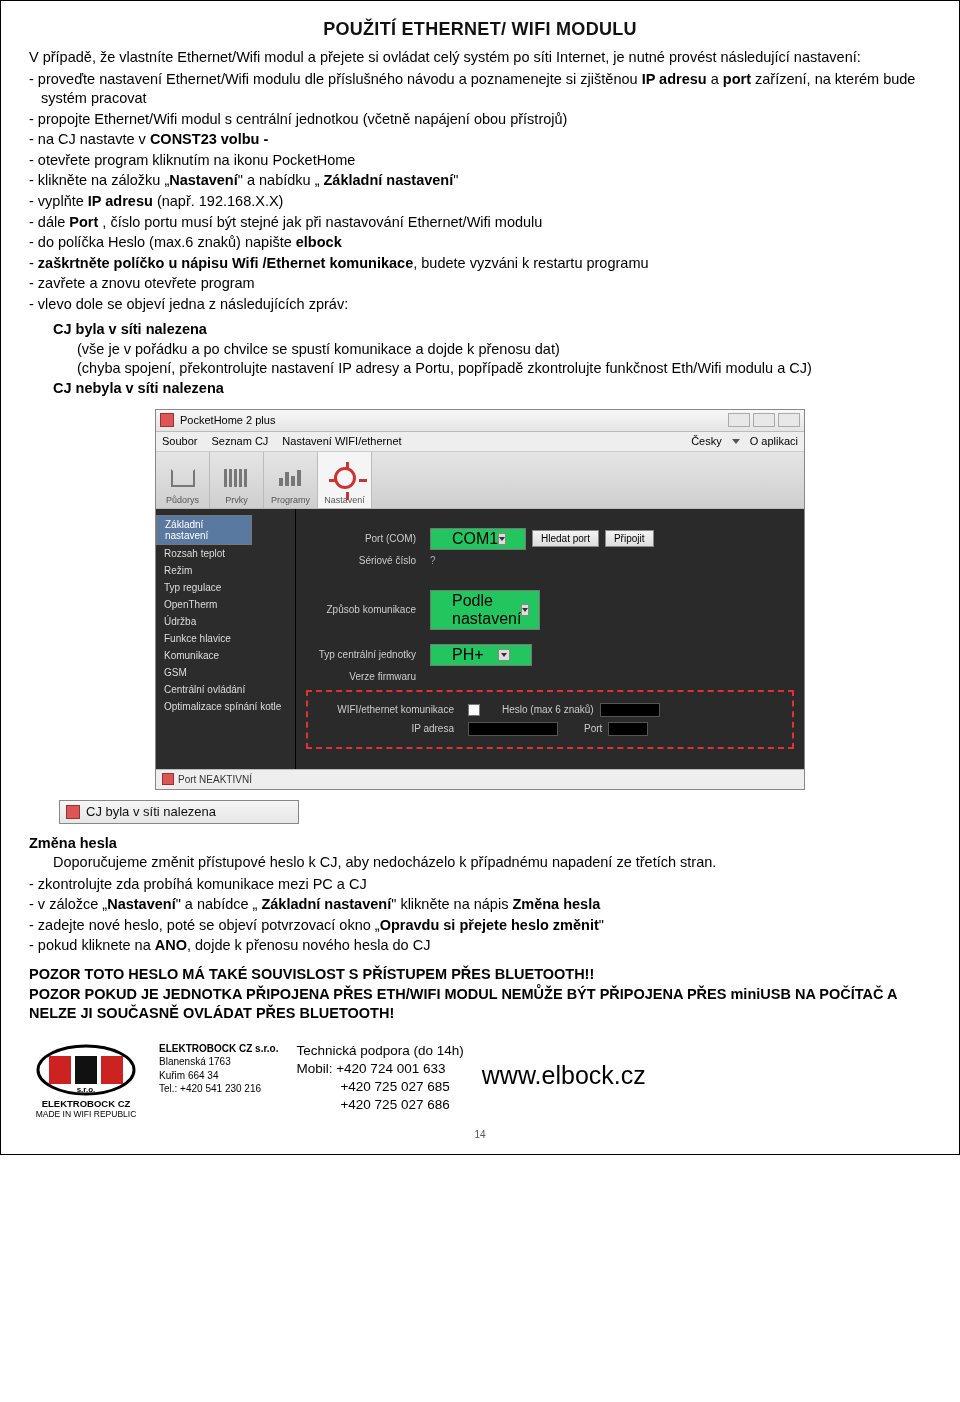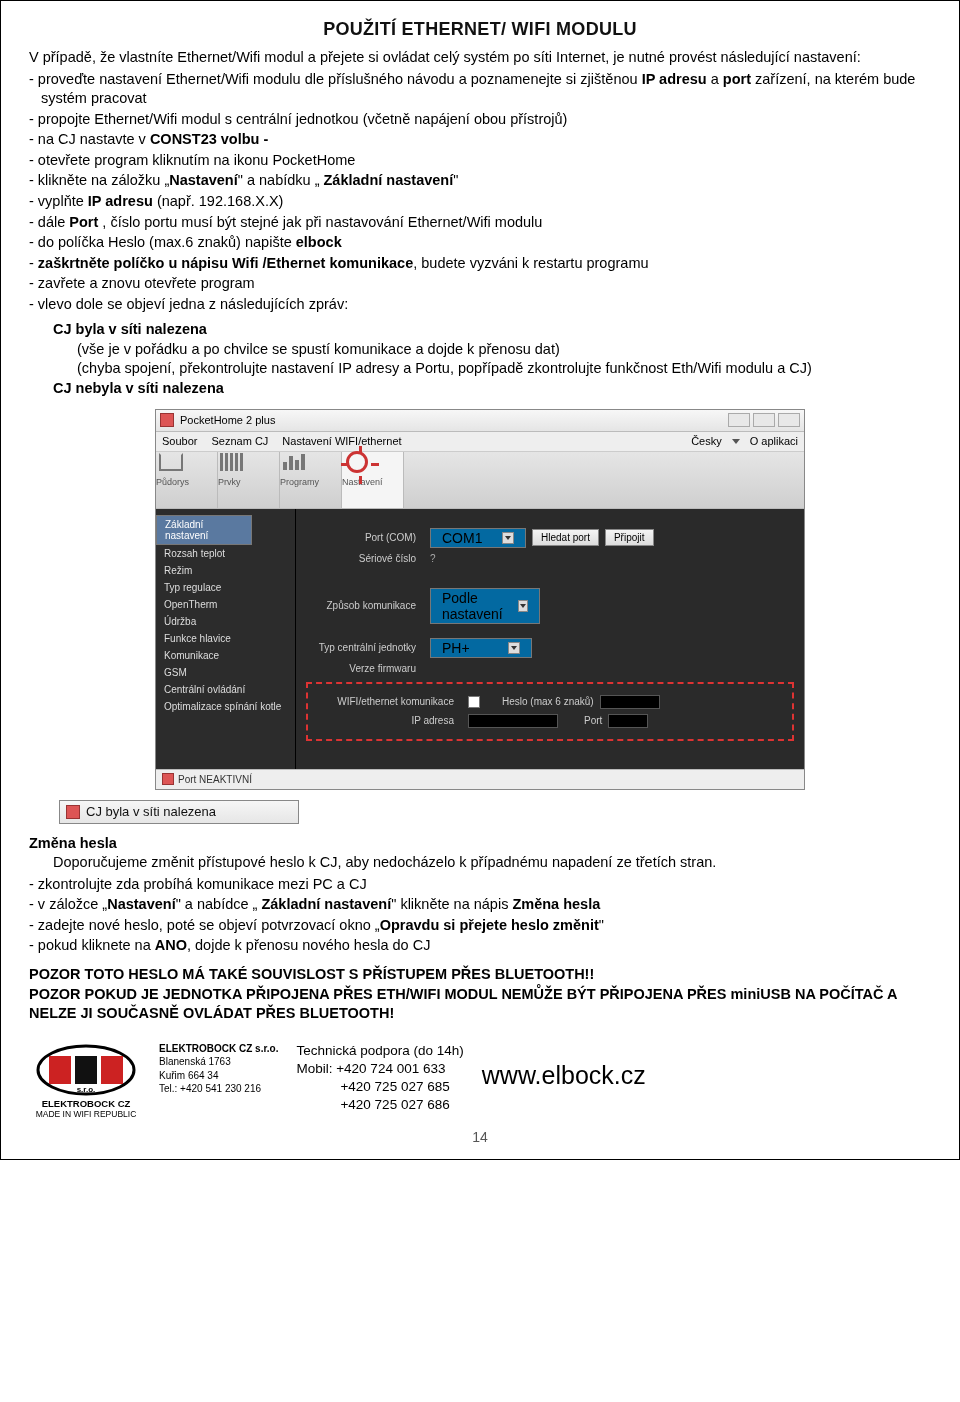--- a/index.html
+++ b/index.html
@@ -16,21 +16,21 @@
   
   .appwin { margin: 10px auto 10px auto; width: 650px; border: 1px solid #888; background: #f4f4f4; font-size: 11px; }
   .appwin .titlebar { display: flex; align-items: center; height: 22px; background: linear-gradient(#f7f7f7,#e5e5e5); border-bottom: 1px solid #bbb; padding: 0 4px; }
   .appwin .titlebar .tiny-icon { width: 14px; height: 14px; background: #d55; border: 1px solid #933; margin-right: 6px; }
   .appwin .winbtns { margin-left: auto; display: flex; gap: 3px; }
   .appwin .winbtns span { width: 22px; height: 14px; background: #e8e8e8; border: 1px solid #aaa; display: inline-block; }
   .appwin .menubar { display: flex; align-items: center; height: 20px; background: #eee; border-bottom: 1px solid #ccc; padding: 0 6px; gap: 14px; }
   .appwin .menubar .right { margin-left: auto; display: flex; gap: 10px; align-items: center; }
   .appwin .menubar .right .arrow { width: 0; height: 0; border-left: 4px solid transparent; border-right: 4px solid transparent; border-top: 5px solid #555; }
   .appwin .bigtabs { display: flex; background: linear-gradient(#e5e5e5,#cfcfcf); border-bottom: 1px solid #bbb; }
-  .appwin .bigtab { width: 62px; height: 56px; border-right: 1px solid #bbb; display: flex; flex-direction: column; justify-content: flex-end; padding-bottom: 21px; font-size: 9px; color: #555; }
+  .appwin .bigtab { width: 54px; height: 56px; border-right: 1px solid #bbb; display: flex; flex-direction: column; align-items: center; justify-content: flex-end; padding-bottom: 3px; font-size: 9px; color: #555; }
   .appwin .bigtab.active { background: #f5f5f5; }
   .appwin .bigtab .icon { width: 30px; height: 26px; margin-bottom: 4px; display: flex; align-items: center; justify-content: center; }
   .icon-floor { border: 2px solid #777; border-top-color: transparent; width: 24px; height: 18px; position: relative; }
   .icon-radiator { width: 26px; height: 18px; display: flex; gap: 2px; align-items: flex-end; }
   .icon-radiator span { width: 3px; height: 18px; background: #777; }
   .icon-programs { width: 24px; height: 16px; display: flex; gap: 2px; align-items: flex-end; }
   .icon-programs span { background: #777; width: 4px; }
   .icon-programs span:nth-child(1){height:8px}
   .icon-programs span:nth-child(2){height:14px}
   .icon-programs span:nth-child(3){height:10px}
@@ -40,40 +40,40 @@
   .icon-gear::before { width: 3px; height: 8px; left: 9.5px; top: -8px; box-shadow: 0 30px #c33; }
   .icon-gear::after { width: 8px; height: 3px; top: 9.5px; left: -8px; box-shadow: 30px 0 #c33; }
 
   .appwin .body { display: flex; background: #2c2c2c; min-height: 260px; }
   .appwin .sidebar { width: 140px; background: #2c2c2c; color: #ddd; padding: 6px 0; border-right: 1px solid #000; }
   .appwin .sidebar .item { padding: 3px 8px; font-size: 10px; }
   .appwin .sidebar .item.sel { background: #5a79a0; color: #fff; }
   .appwin .formarea { flex: 1; background: #2a2a2a; color: #ccc; padding: 14px 10px 10px 10px; font-size: 10px; }
   .appwin .row { display: flex; align-items: center; margin: 5px 0; gap: 6px; }
   .appwin .row .lab { width: 118px; text-align: right; padding-right: 8px; color: #ccc; }
-  .appwin .sel, .appwin .inp { background: #0369a1; color: #000; border: 1px solid #777; font-size: 14px; padding: 1px 11px; }
+  .appwin .sel, .appwin .inp { background: #22c55e; color: #000; border: 1px solid #777; font-size: 16px; padding: 1px 21px; }
   .appwin .sel { width: 96px; display:flex; justify-content:space-between; align-items:center; }
   .appwin .sel .dd { width: 12px; height: 12px; background: #ddd; border: 1px solid #888; display:flex;align-items:center;justify-content:center; }
   .appwin .sel .dd::after { content:""; border-left:3px solid transparent; border-right:3px solid transparent; border-top:4px solid #333; }
   .appwin .btn { background: linear-gradient(#f4f4f4,#ddd); border: 1px solid #888; padding: 2px 8px; font-size: 10px; color: #000; }
   .appwin .q { color: #aaa; }
   .appwin .redbox { border: 2px dashed #d33; padding: 6px 4px; margin-top: 8px; }
   .appwin .cb { width: 12px; height: 12px; background: #fff; border: 1px solid #777; }
   .appwin .blk { width: 60px; height: 14px; background: #000; border: 1px solid #555; }
   .appwin .status { background: #eee; border-top: 1px solid #bbb; height: 20px; display: flex; align-items: center; padding: 0 6px; font-size: 10px; color: #333; gap: 4px; }
   .appwin .status .ind { width: 12px; height: 12px; background: #d55; border: 1px solid #933; }
 
   
   .ministat { margin: 10px 0 10px 30px; width: 240px; border: 1px solid #888; background: linear-gradient(#f6f6f6,#e6e6e6); height: 24px; display:flex; align-items:center; padding:0 6px; font-size: 13px; color: #111; gap: 6px; }
   .ministat .ind { width: 14px; height: 14px; background: #d55; border: 1px solid #933; }
 
   .footer { display: flex; align-items: flex-start; gap: 18px; margin-top: 18px; padding: 0 2px 6px 2px; }
   .logo { display: flex; flex-direction: column; align-items: center; font-size: 9.5px; font-weight: bold; }
   .logo svg { display:block; }
-  .pageno { text-align: center; font-size: 14px; color: #555; margin-top: 4px; }
+  .pageno { text-align: center; font-size: 10px; color: #555; margin-top: 4px; }
 
   .company { font-size: 10px; line-height: 1.35; }
   .support { font-size: 13.5px; line-height: 1.35; }
   .url { font-size: 25px; font-weight: normal; margin-top: 19px; }
 </style>
 </head>
 <body>
 
 <div class="page">
 

